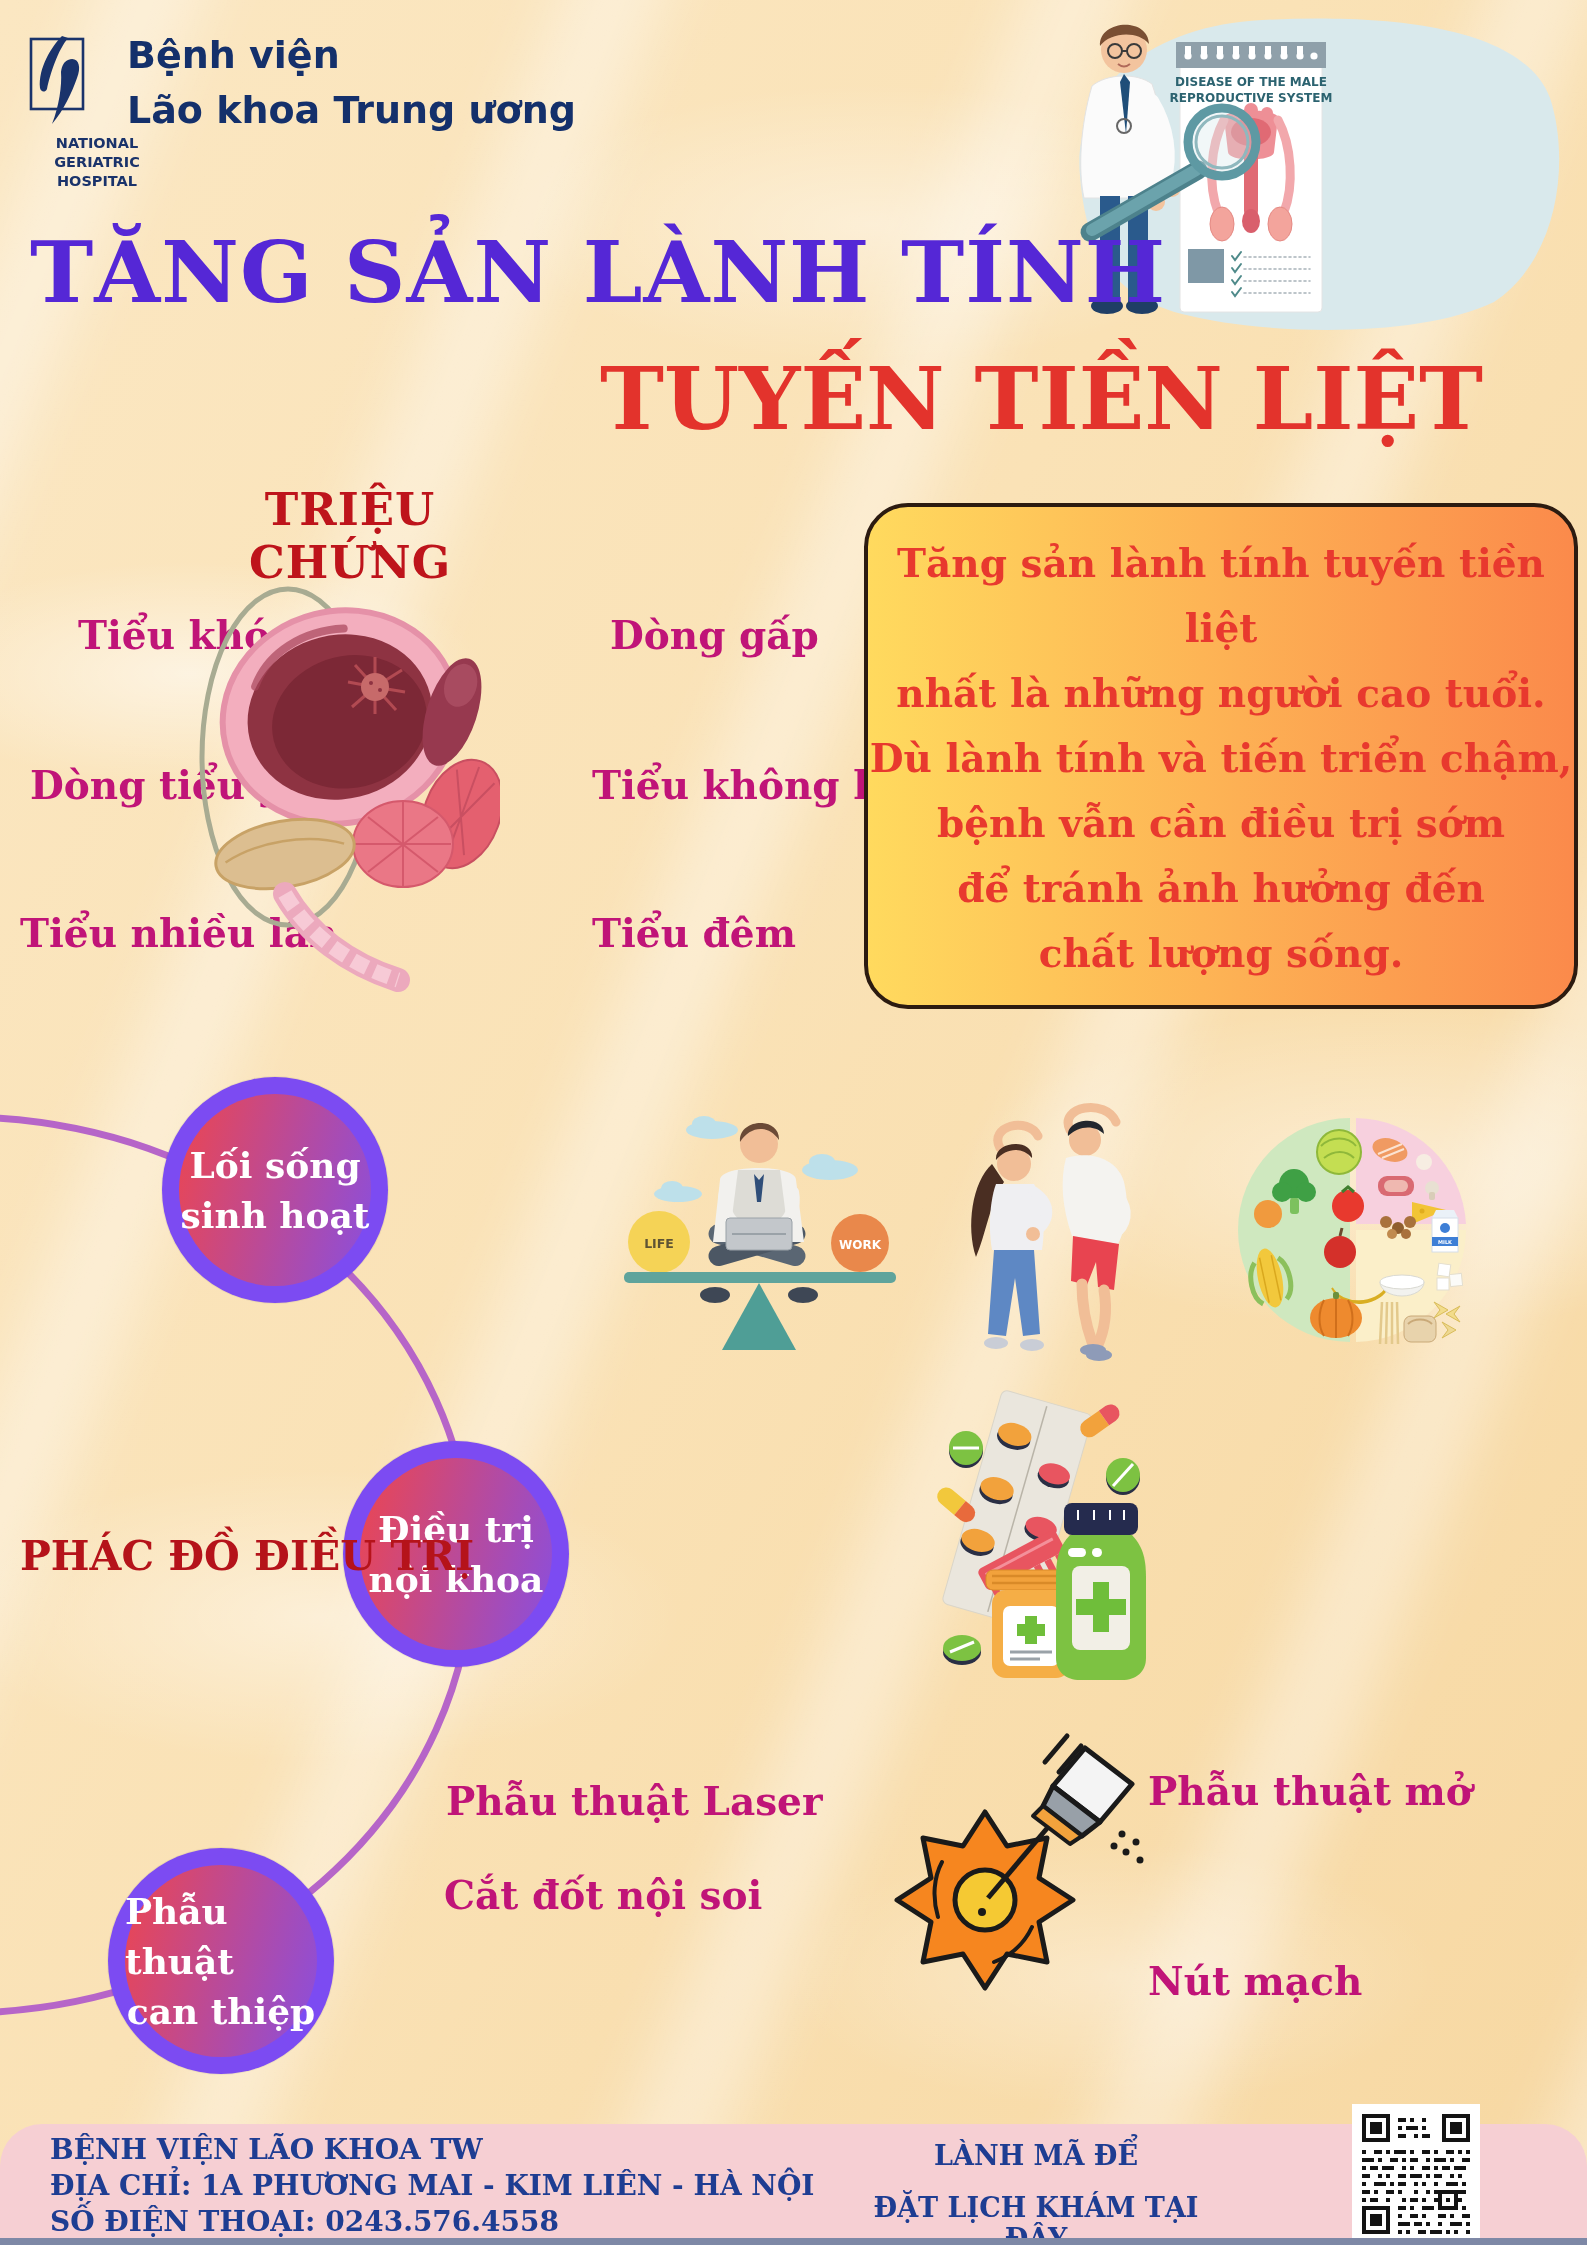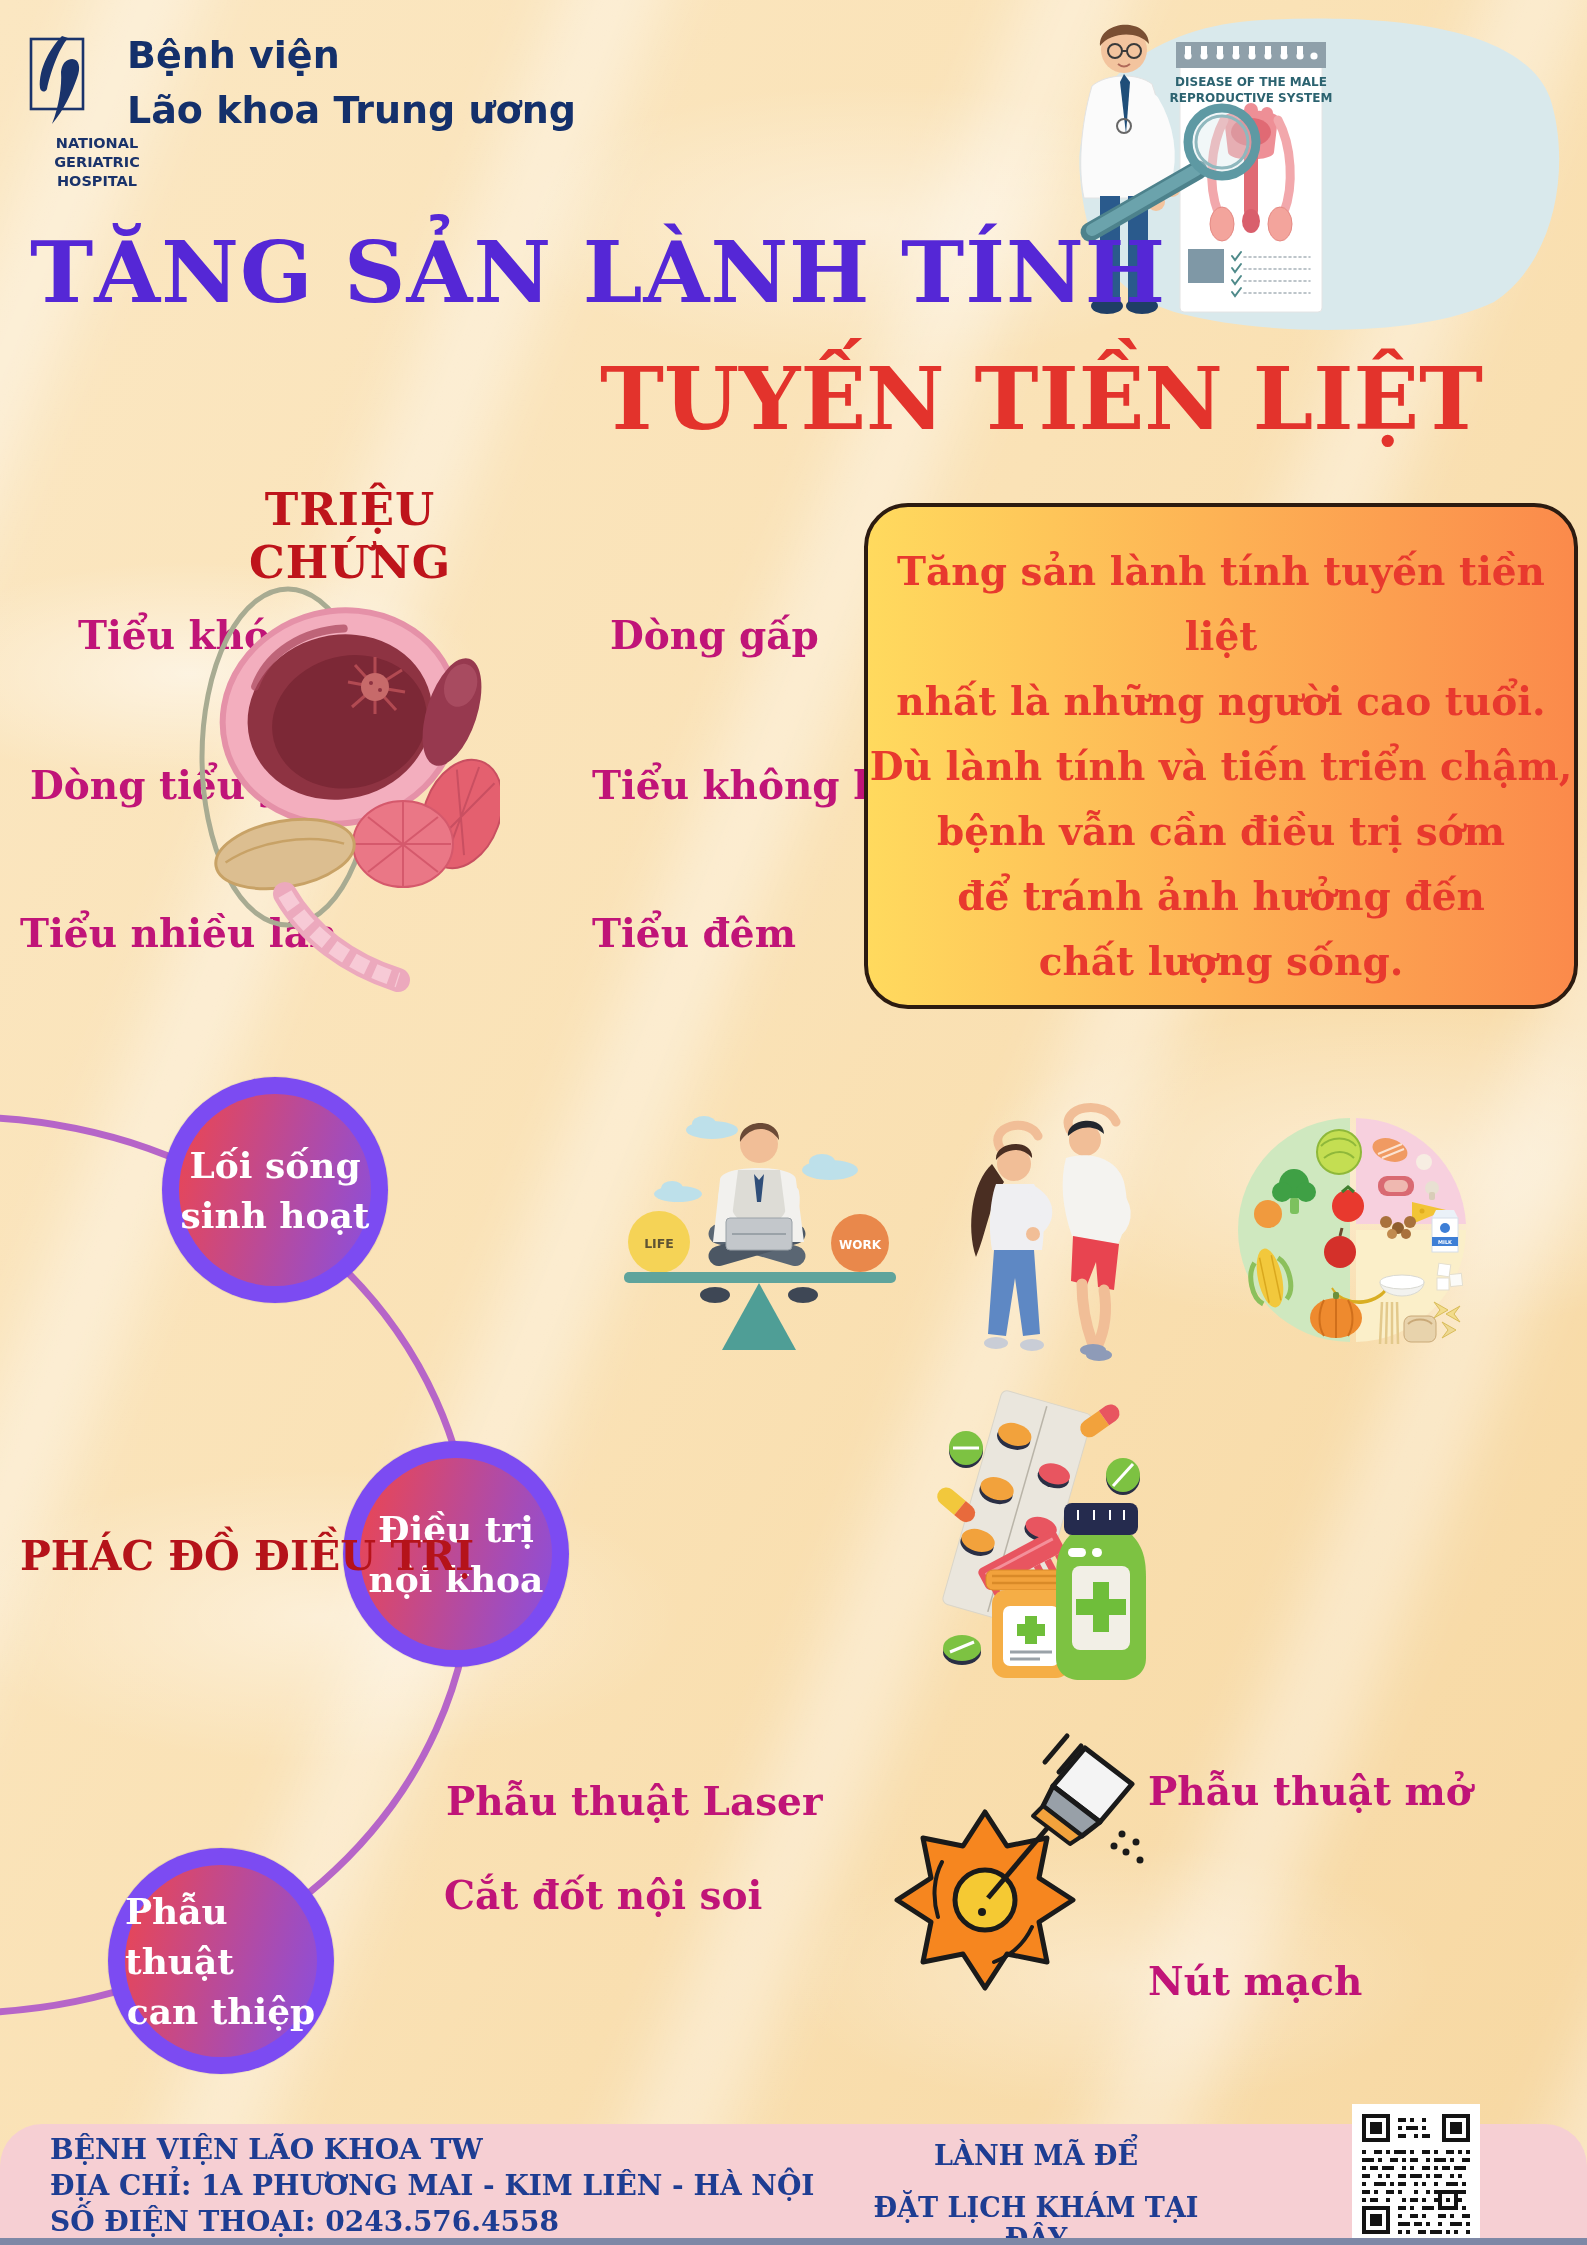--- a/index.html
+++ b/index.html
@@ -19,21 +19,21 @@
   .tex-b{position:absolute;inset:-60px;z-index:0;pointer-events:none;filter:blur(26px);background:
     repeating-linear-gradient(112deg,rgba(255,255,255,0) 0 140px,rgba(255,255,255,.38) 190px,rgba(255,255,255,.38) 240px,rgba(255,255,255,0) 290px,rgba(255,255,255,0) 430px);}
   .z{z-index:2;}
   .logo-text{left:0;top:134px;width:122px;text-align:center;color:#1A336B;font-weight:700;font-size:14.5px;line-height:19px;margin-left:36px;}
   .hosp-name{left:127px;top:28px;color:#14306B;font-weight:700;font-size:38px;line-height:55px;}
   .title1{left:30px;top:222px;font-size:85px;font-weight:700;color:#5527D6;white-space:nowrap;letter-spacing:1px;}
   .title2{left:600px;top:348px;font-size:86px;font-weight:700;color:#E3332C;white-space:nowrap;}
   .sym-head{left:160px;top:483px;width:380px;text-align:center;font-size:45px;font-weight:700;color:#BE141B;letter-spacing:1px;}
   .sym{font-size:39px;font-weight:700;color:#C01478;white-space:nowrap;}
   .info-box{left:864px;top:503px;width:714px;height:506px;box-sizing:border-box;border:4px solid #2C1B10;border-radius:44px;
-    background:linear-gradient(90deg,#FFDA5E 0%,#FB8A4B 100%);padding-top:32px;}
+    background:linear-gradient(90deg,#FFDA5E 0%,#FB8A4B 100%);padding-top:24px;}
   .info-line{font-size:39px;font-weight:700;color:#E8392E;line-height:65px;text-align:center;}
   .node{width:226px;height:226px;border-radius:50%;background:#7C4BF2;box-shadow:0 0 0 1px rgba(0,0,0,.05);}
   .node-inner{position:absolute;inset:17px;border-radius:50%;background:linear-gradient(105deg,#E84656 5%,#8E4ED8 95%);
     display:flex;flex-direction:column;align-items:center;justify-content:center;color:#fff;font-size:36px;font-weight:700;line-height:50px;}
   .phacdo{left:20px;top:1532px;font-size:41px;font-weight:700;color:#B5131A;white-space:nowrap;}
   .method{font-size:39px;font-weight:700;color:#C01478;white-space:nowrap;}
   .footer-band{left:0;top:2124px;width:1587px;height:121px;background:#F6CFD3;border-radius:42px 42px 0 0;}
   .footer-left{left:50px;top:2132px;color:#1E3D92;font-weight:700;font-size:28px;line-height:36px;}
   .footer-right{color:#1E3D92;font-weight:700;font-size:27px;text-align:center;width:360px;left:856px;}
   .qr-wrap{left:1352px;top:2104px;width:128px;height:140px;background:#fff;box-sizing:border-box;padding:6px;}

